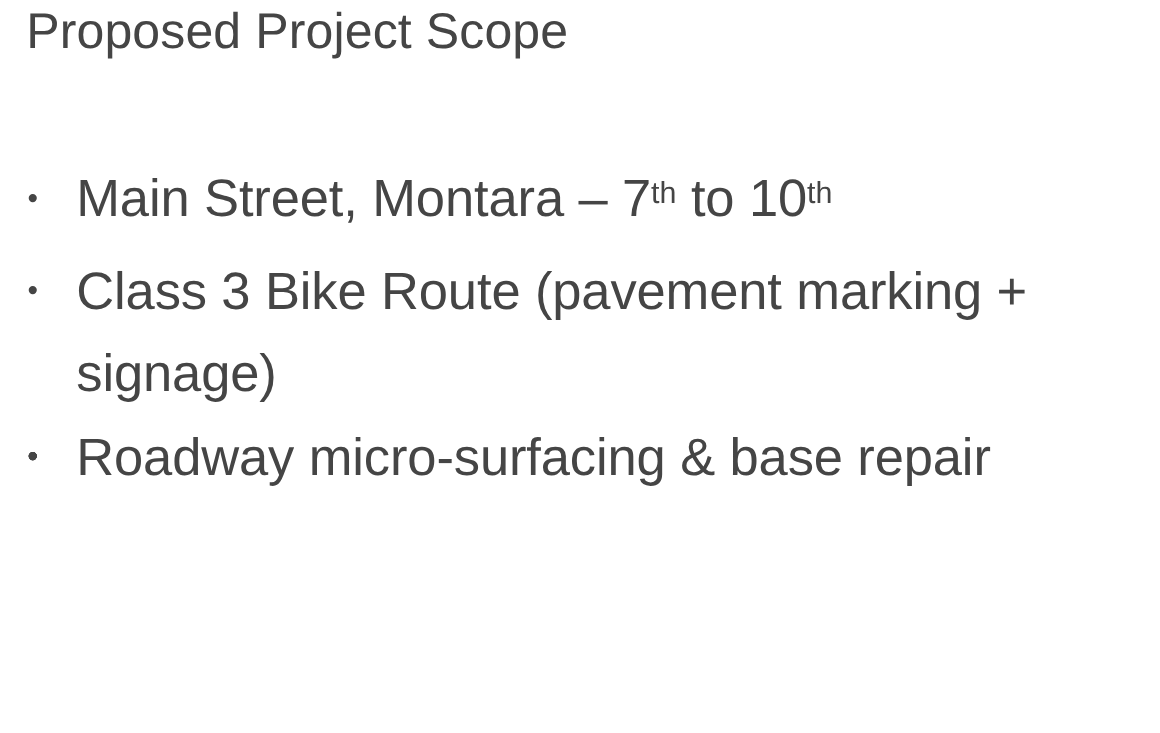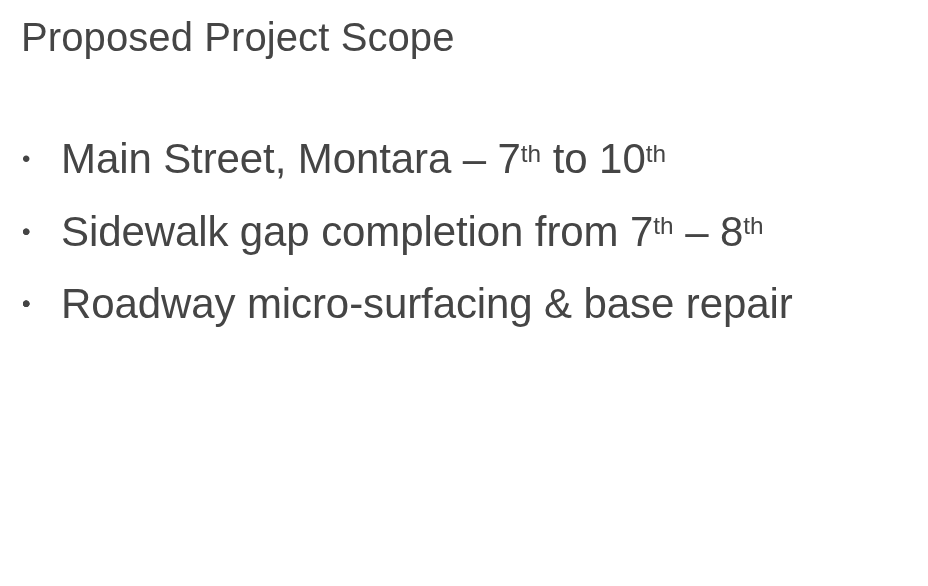--- a/index.html
+++ b/index.html
@@ -18,21 +18,21 @@
     position: relative;
     width: 928px;
     height: 586px;
     background: #ffffff;
     box-sizing: border-box;
   }
 
   .slide-title {
     position: absolute;
     left: 21px;
-    top: 12px;
+    top: 0;
     font-size: 40px;
     line-height: 50px;
     color: #454545;
     font-weight: 400;
     letter-spacing: 0.1px;
     white-space: nowrap;
   }
 
   .bullet-list {
     position: absolute;
@@ -77,20 +77,20 @@
 </style>
 </head>
 <body>
 
 <div class="slide">
 
   <div class="slide-title">Proposed Project Scope</div>
 
   <ul class="bullet-list">
       <li class="bullet-item"><span class="bullet-marker">•</span><span class="bullet-text">Main Street, Montara – 7<sup>th</sup> to 10<sup>th</sup></span></li>
+      <li class="bullet-item"><span class="bullet-marker">•</span><span class="bullet-text">Class 3 Bike Route (pavement marking + signage)</span></li>
       <li class="bullet-item"><span class="bullet-marker">•</span></li>
-      <li class="bullet-item"><span class="bullet-marker">•</span><span class="bullet-text">Sidewalk gap completion from 7<sup>th</sup> – 8<sup>th</sup></span></li>
       <li class="bullet-item"><span class="bullet-marker">•</span></li>
       <li class="bullet-item"><span class="bullet-marker">•</span></li>
       <li class="bullet-item"><span class="bullet-marker">•</span><span class="bullet-text">Roadway micro-surfacing &amp; base repair</span></li>
     </ul>
 
 </div>
 
 </body></html>

